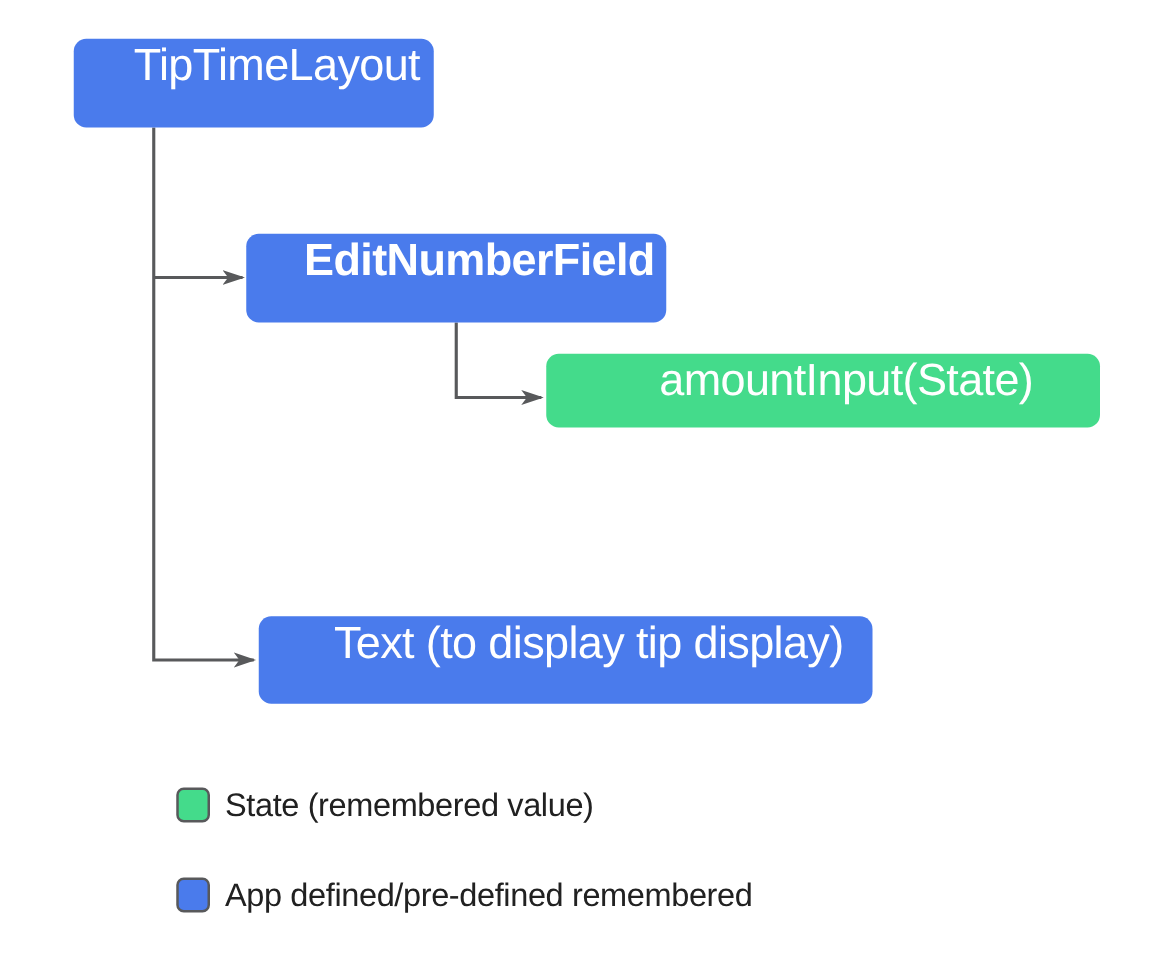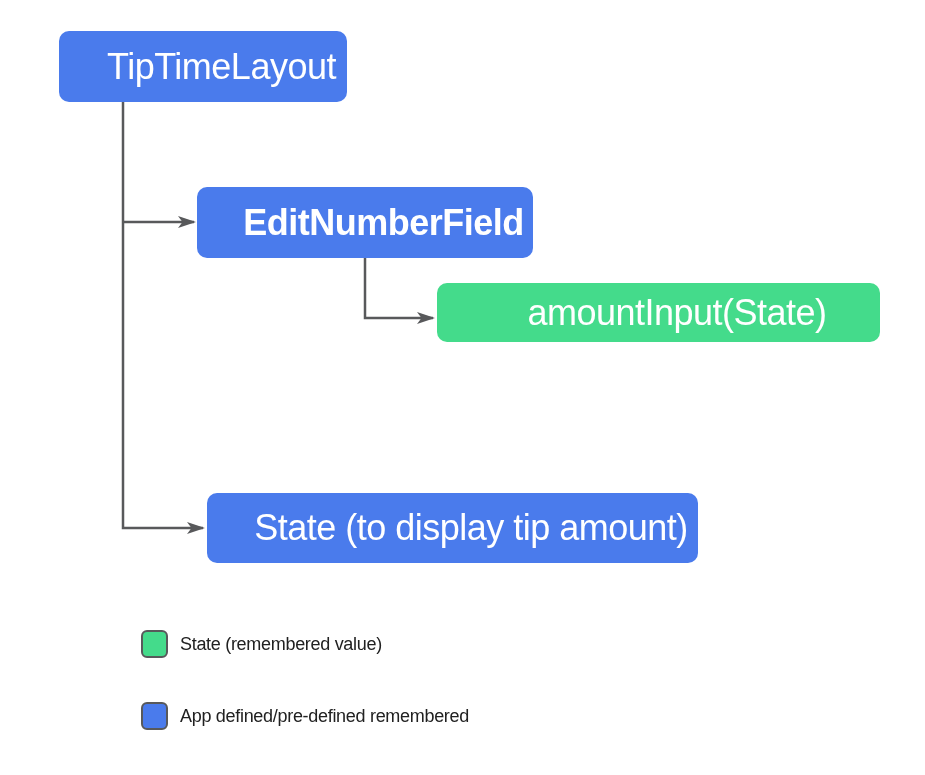--- a/index.html
+++ b/index.html
@@ -27,21 +27,21 @@
   }
   .edge {
     fill: none;
     stroke: var(--connector-gray);
     stroke-width: 2.5;
   }
   .arrowhead { fill: var(--connector-gray); }
   .node {
     position: absolute;
     display: flex;
-    align-items: center;
+    align-items: flex-start;
     justify-content: center;
     border-radius: 10px;
     color: var(--node-text);
     font-size: 36px;
     letter-spacing: -0.5px;
     white-space: nowrap;
     padding-left: 37px;
   }
   .node.composable { background: var(--composable-blue); }
   .node.state { background: var(--state-green); }
@@ -55,21 +55,21 @@
     width: 27px;
     height: 28px;
     border: 2.5px solid var(--connector-gray);
     border-radius: 6px;
     flex: 0 0 auto;
   }
   .swatch.state-green { background: var(--state-green); }
   .swatch.composable-blue { background: var(--composable-blue); }
   .legend-label {
     margin-left: 12px;
-    font-size: 18px;
+    font-size: 26px;
     letter-spacing: -0.3px;
     color: var(--legend-text);
     white-space: nowrap;
   }
 </style>
 </head>
 <body>
 
 <div class="canvas">
 
@@ -90,21 +90,21 @@
 
   <div class="node composable" style="left:197px; top:187px; width:336px; height:71px;font-weight:bold;">
     <span>EditNumberField</span>
   </div>
 
   <div class="node state" style="left:437px; top:283px; width:443px; height:59px;">
     <span>amountInput(State)</span>
   </div>
 
   <div class="node composable" style="left:207px; top:493px; width:491px; height:70px;">
-    <span>State (to display tip amount)</span>
+    <span>Text (to display tip display)</span>
   </div>
 
   <div class="legend-row" style="left:141px; top:630px;">
     <span class="swatch state-green"></span>
     <span class="legend-label">State (remembered value)</span>
   </div>
 
   <div class="legend-row" style="left:141px; top:702px;">
     <span class="swatch composable-blue"></span>
     <span class="legend-label">App defined/pre-defined remembered</span>

